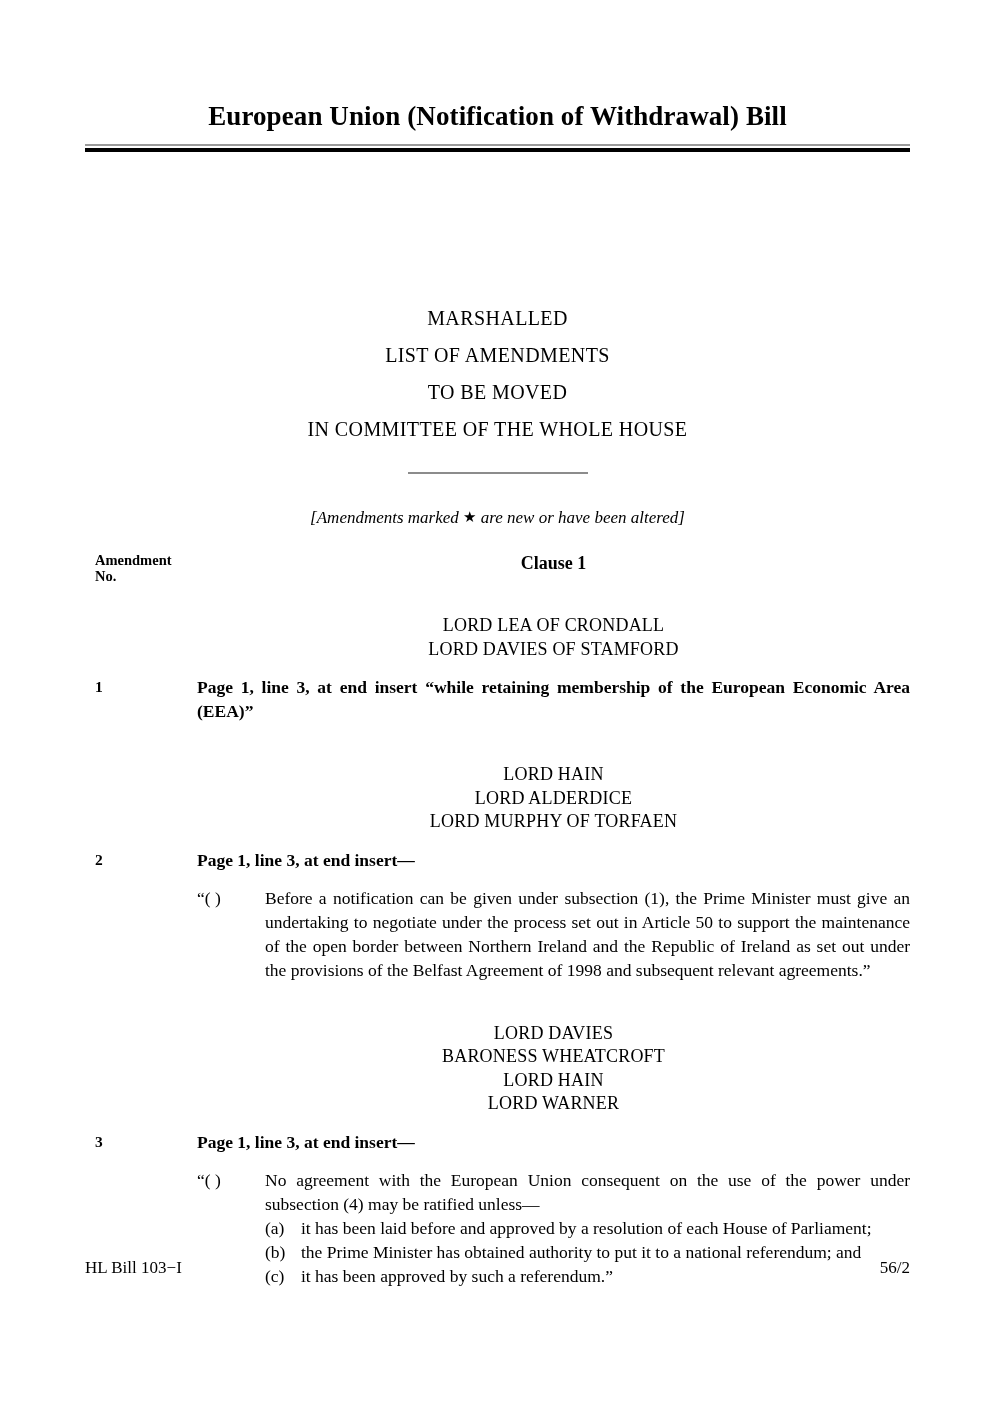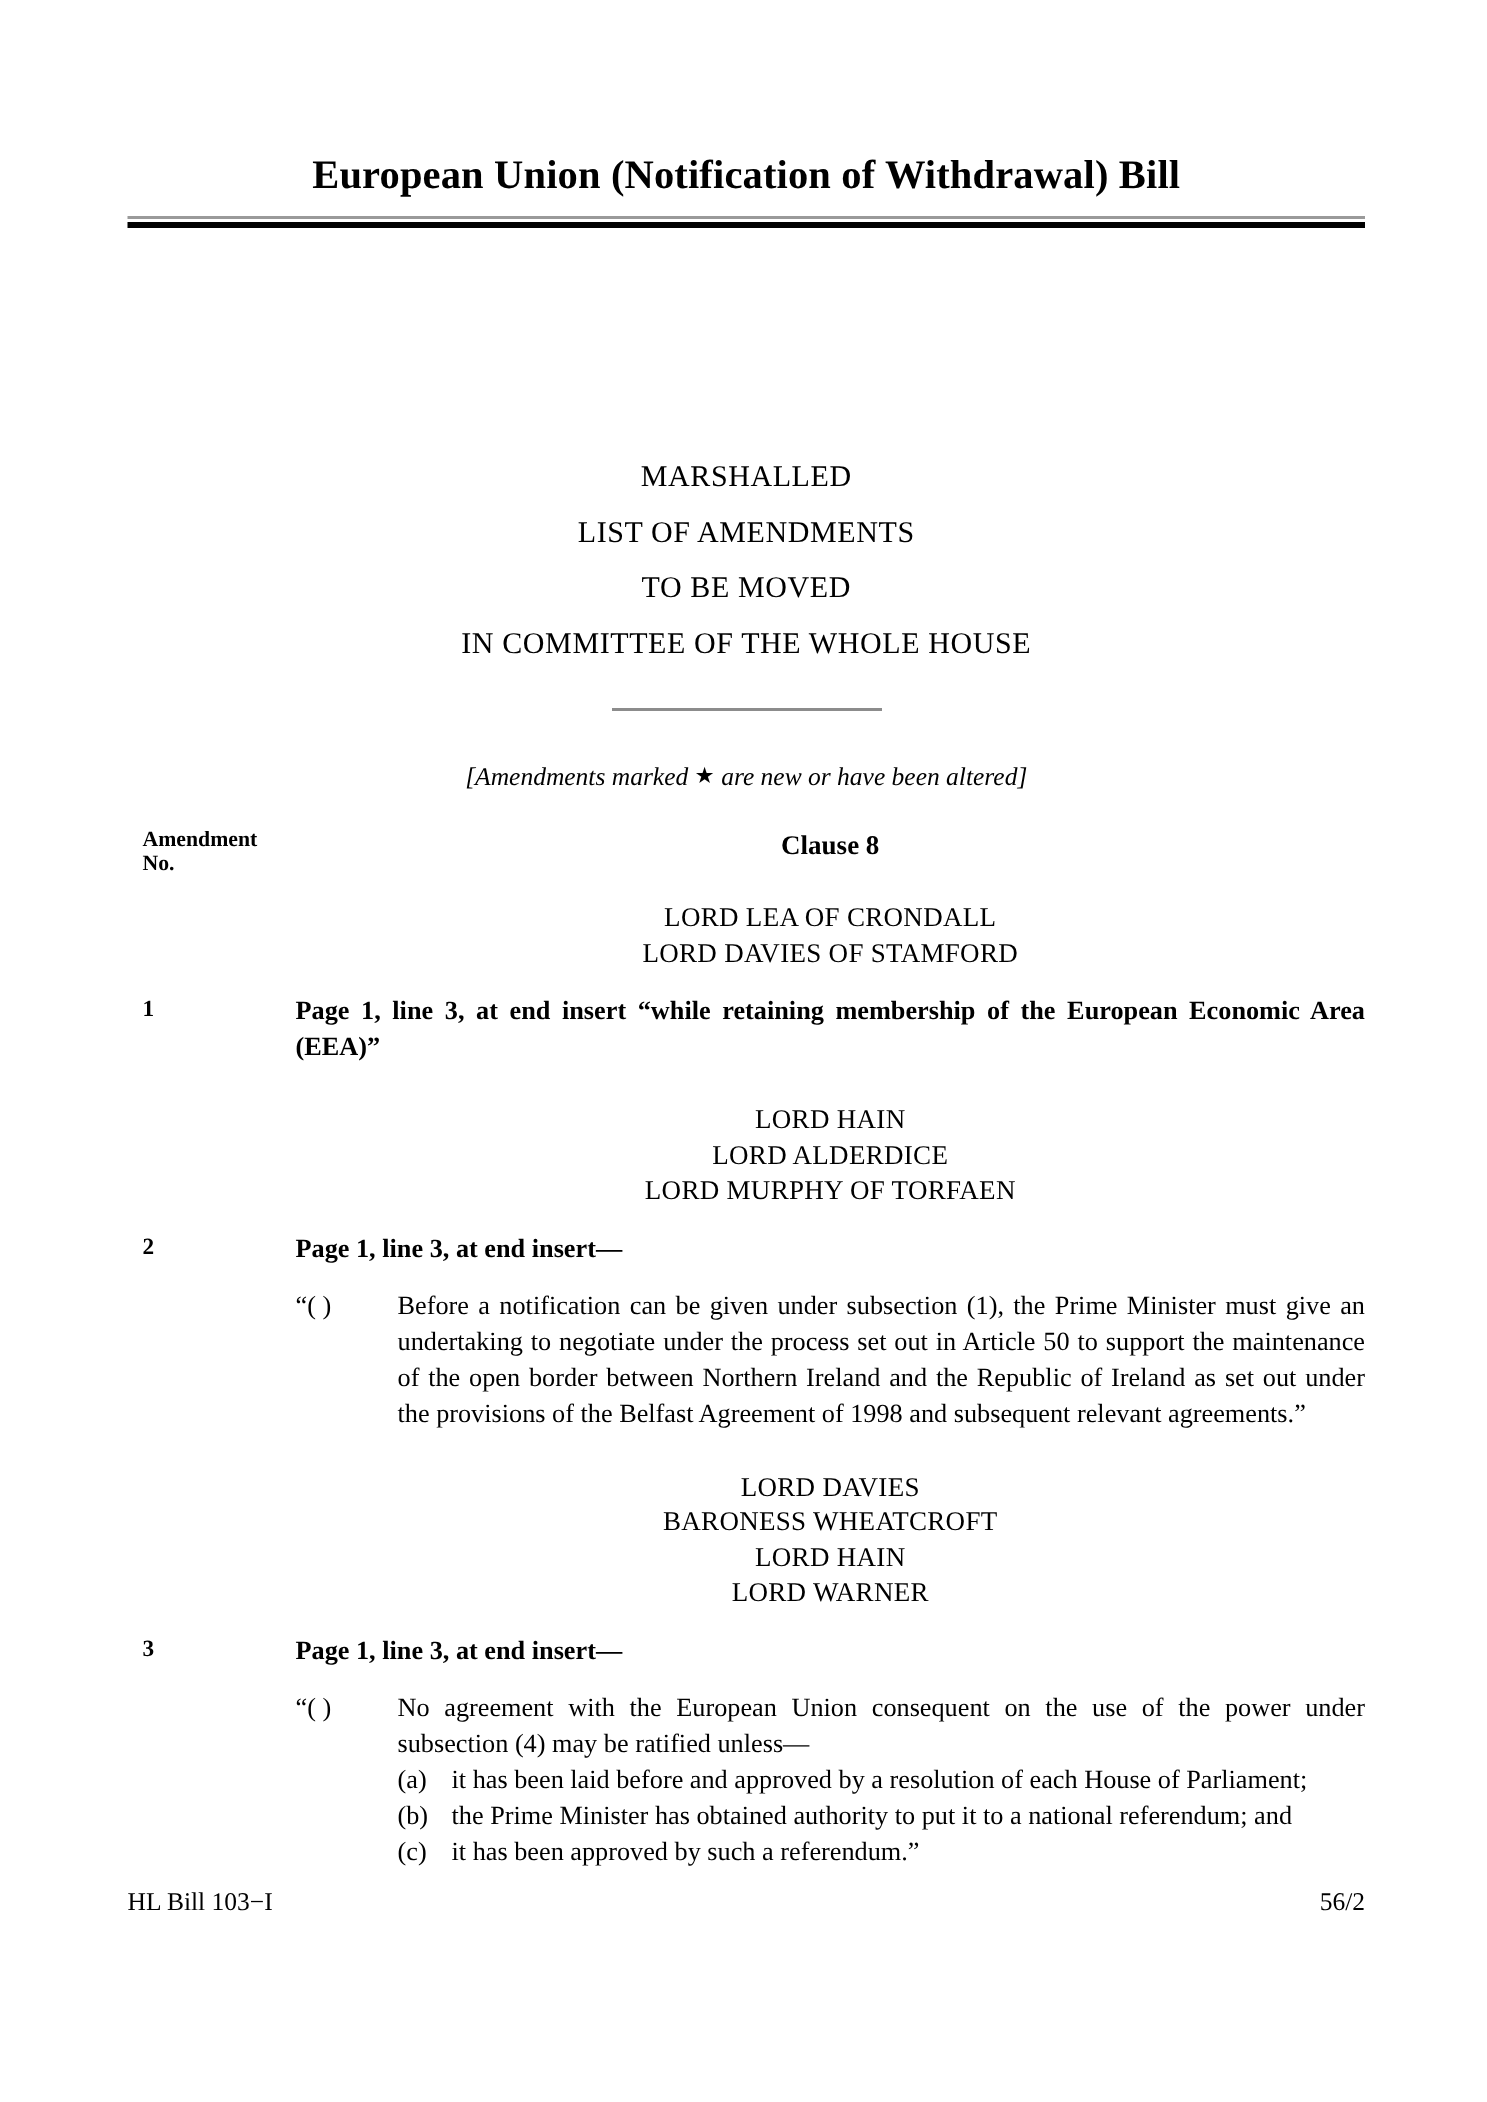--- a/index.html
+++ b/index.html
@@ -198,21 +198,21 @@
     text-align: justify;
     text-justify: inter-word;
   }
   .sub-item .letter {
     position: absolute;
     left: 0;
     top: 0;
   }
 
   .gap-sponsors {
-    margin-top: 26px;
+    margin-top: 40px;
   }
   .gap-amend {
     margin-top: 14px;
   }
 
   
   .footer {
     position: absolute;
     left: 85px;
     top: 1258px;
@@ -249,21 +249,21 @@
     <span>[</span><span>Amendments marked </span><span class="star-glyph">★</span><span> are new or have been altered</span><span>]</span>
   </div>
 
   <div class="body-block">
 
     <div class="col-label">
       <div>Amendment</div>
       <div>No.</div>
     </div>
 
-    <div class="clause-head">Clause 8</div>
+    <div class="clause-head">Clause 1</div>
 
     <div class="sponsors gap-sponsors">
       <div class="sponsor-line">LORD LEA OF CRONDALL</div>
       <div class="sponsor-line">LORD DAVIES OF STAMFORD</div>
     </div>
 
     <div class="amendment gap-amend">
       <div class="amend-no">1</div>
       <div class="amend-body">
         <p class="lead-line">Page 1, line 3, at end insert “while retaining membership of the European Economic Area (EEA)”</p>

